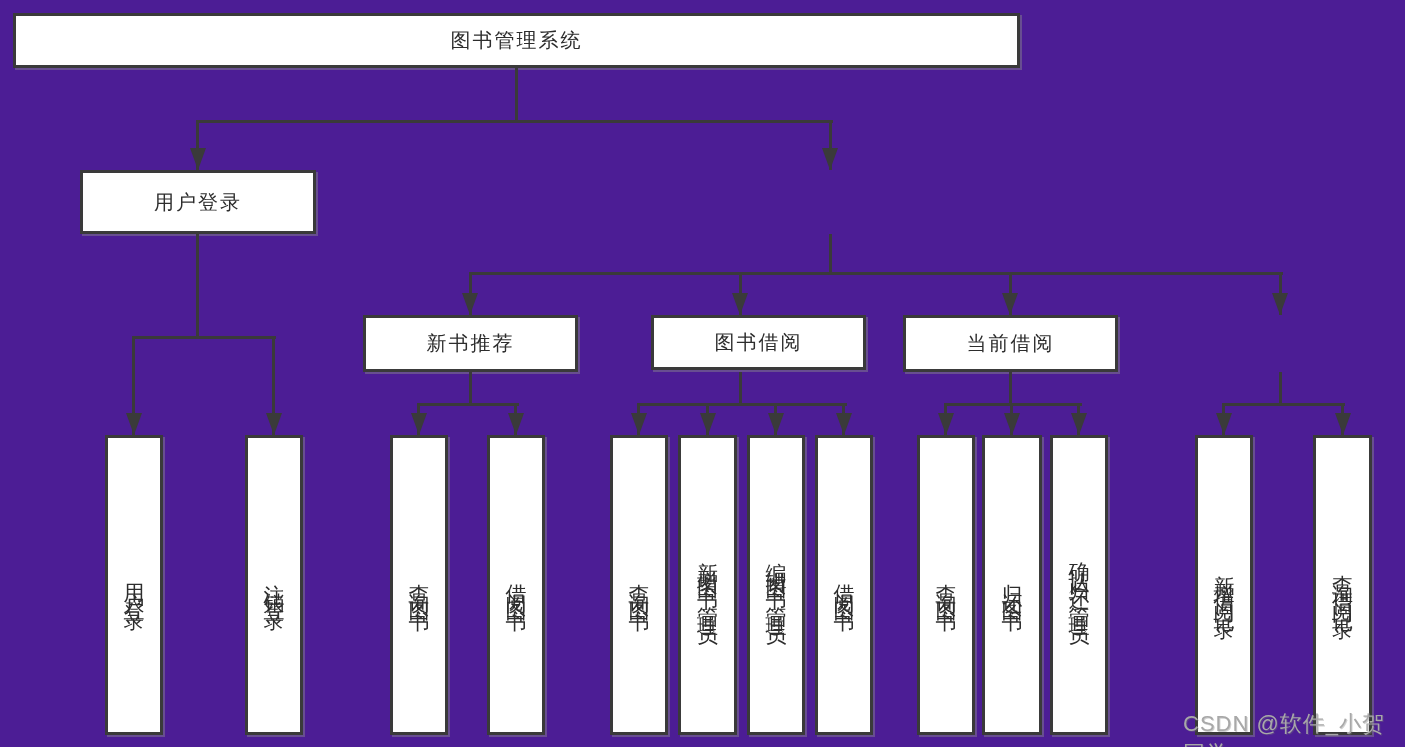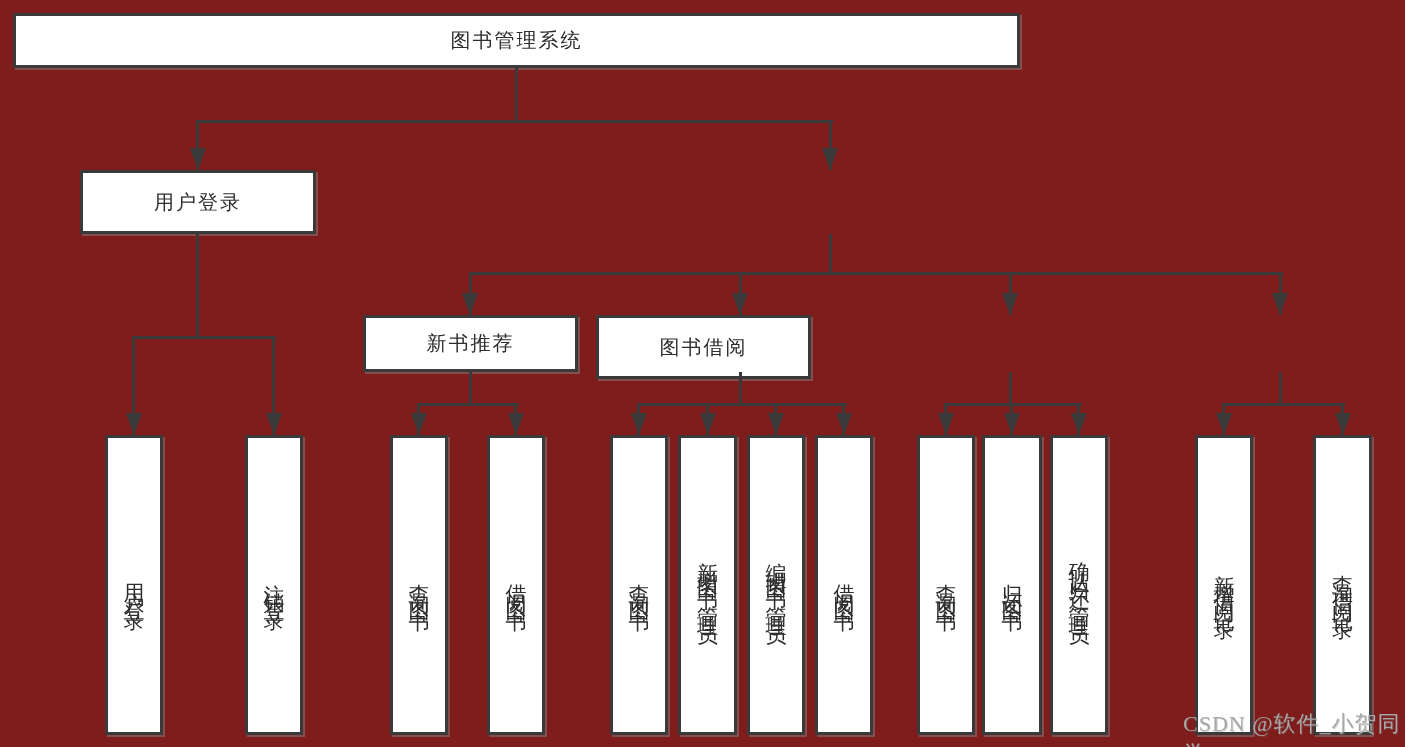--- a/index.html
+++ b/index.html
@@ -1,18 +1,18 @@
 <!DOCTYPE html>
 <html><head>
 <meta charset="utf-8">
 <style>
   html,body { margin:0; padding:0; background:#ffffff; }
   .stage {
-    position:relative; width:1405px; height:747px; background:#7f1d1d;
-    font-family:Liberation Serif, serif; overflow:hidden;
+    position:relative; width:1405px; height:747px; background:#4c1d95;
+    font-family:Liberation Sans, sans-serif; overflow:hidden;
   }
   .node {
     position:absolute; box-sizing:border-box; background:#ffffff;
     border:3px solid #3a3a3a; color:#2d2d2d;
     display:flex; align-items:center; justify-content:center;
     font-size:20px; letter-spacing:2px;
     box-shadow:2px 2px 0 rgba(140,140,140,0.45);
   }
   .node.leaf {
     writing-mode:vertical-rl; font-size:21px; letter-spacing:9px;
@@ -33,21 +33,22 @@
 </head>
 <body>
 
 <div class="stage">
 
   <div class="node" style="left:13px;top:13px;width:1007px;height:55px">图书管理系统</div>
 
   <div class="node" style="left:80px;top:170px;width:236px;height:64px">用户登录</div>
 
   <div class="node" style="left:363px;top:315px;width:215px;height:57px">新书推荐</div>
-  <div class="node" style="left:596px;top:315px;width:215px;height:64px">图书借阅</div>
+  <div class="node" style="left:651px;top:315px;width:215px;height:55px">图书借阅</div>
+  <div class="node" style="left:903px;top:315px;width:215px;height:57px">当前借阅</div>
 
   <div class="node leaf" style="left:105px;top:435px;width:58px;height:300px">用户登录</div>
   <div class="node leaf" style="left:245px;top:435px;width:58px;height:300px">注销登录</div>
 
   <div class="node leaf" style="left:390px;top:435px;width:58px;height:300px">查询图书</div>
   <div class="node leaf" style="left:487px;top:435px;width:58px;height:300px">借阅图书</div>
 
   <div class="node leaf" style="left:610px;top:435px;width:58px;height:300px">查询图书</div>
   <div class="node leaf" style="left:678px;top:435px;width:59px;height:300px">新增图书（管理员）</div>
   <div class="node leaf" style="left:747px;top:435px;width:58px;height:300px">编辑图书（管理员）</div>

